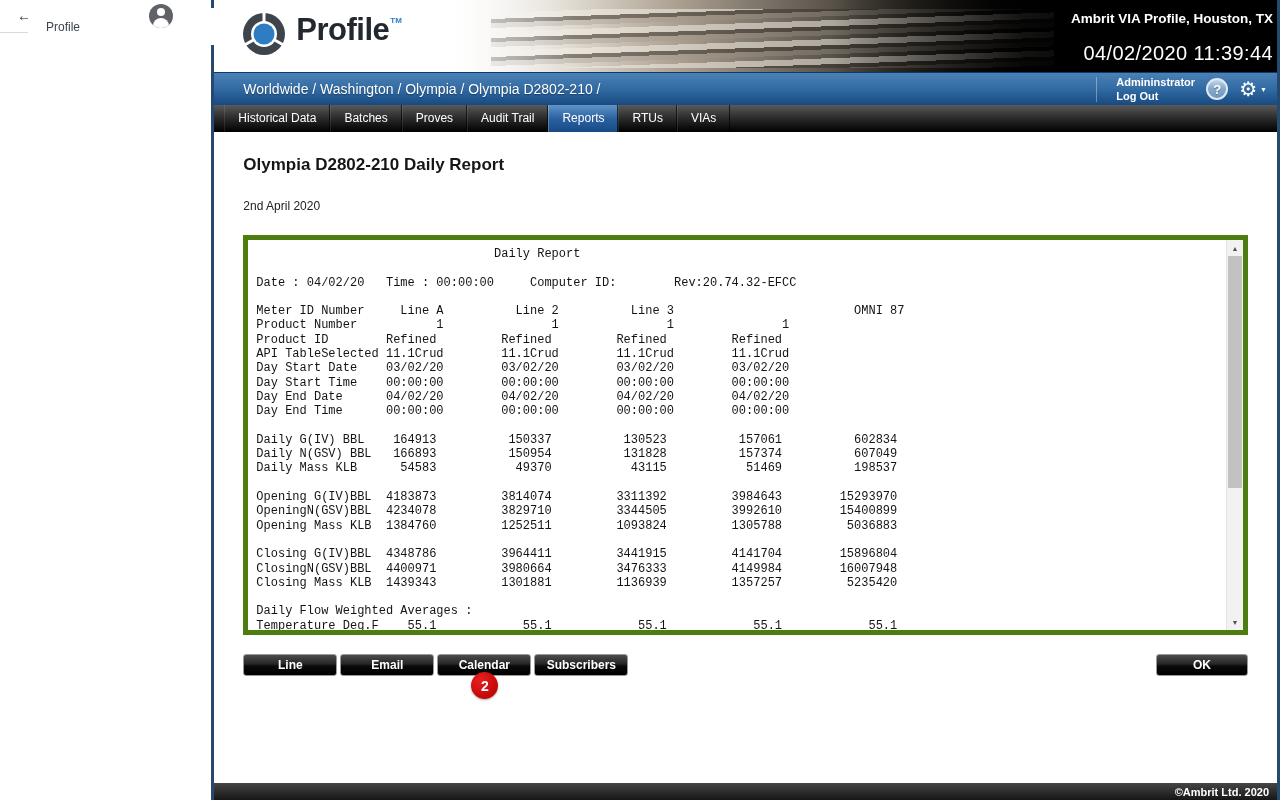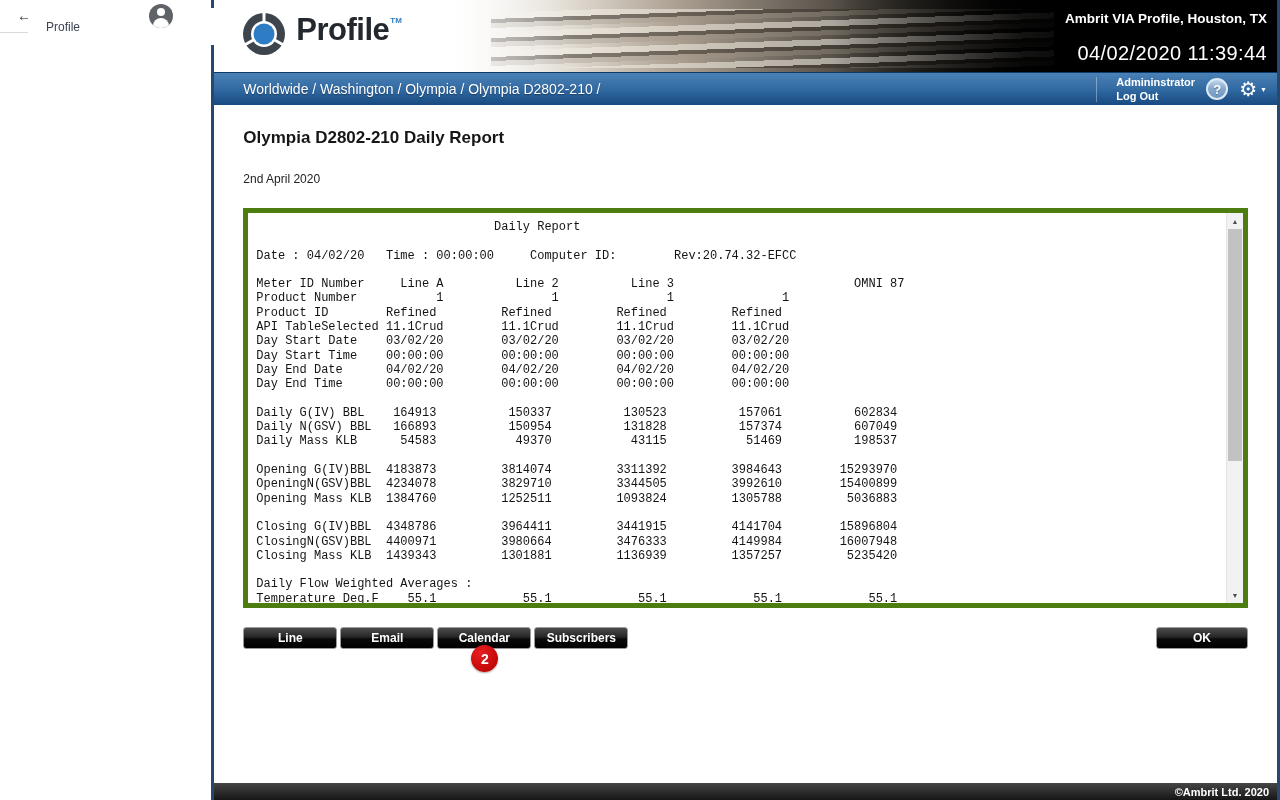--- a/index.html
+++ b/index.html
@@ -56,21 +56,21 @@
     background: repeating-linear-gradient(178deg, rgba(240,235,225,0) 0 4px,
       rgba(243,238,228,0.55) 4px 10px, rgba(55,48,40,0.55) 10px 14px,
       rgba(160,150,136,0.35) 14px 19px); }
   .banner-fade { position: absolute; inset: 0;
     background: linear-gradient(90deg, #ffffff 0%, rgba(255,255,255,0.85) 20%,
       rgba(255,255,255,0) 34%, rgba(0,0,0,0) 58%, rgba(0,0,0,0.85) 76%, #000 84%); }
   .brand { position: absolute; left: 27px; top: 11px; display: flex; align-items: flex-start; z-index: 2; }
   .brand-name { font-size: 31px; font-weight: bold; color: #23282e;
     letter-spacing: -0.5px; margin: 1px 0 0 9px; }
   .brand-tm { font-size: 8px; font-weight: bold; color: #2e7cc4; margin-top: 5px; margin-left: 1px; }
-  .site-info { position: absolute; right: 10px; top: 11px; text-align: right; color: #fff; z-index: 2; }
+  .site-info { position: absolute; right: 4px; top: 11px; text-align: right; color: #fff; z-index: 2; }
   .site-name { font-size: 13.5px; font-weight: bold; }
   .site-datetime { font-size: 20px; margin-top: 16px; letter-spacing: 0.4px; }
 
   
   .breadcrumb-bar { height: 33px; flex: none; display: flex; align-items: center;
     padding: 0 10px 0 29px; color: #fff; border-top: 1px solid #0d3a68;
     background: linear-gradient(180deg, #4a82b6 0%, #2f67a0 55%, #174a80 100%); }
   .breadcrumb { font-size: 14px; text-shadow: 0 1px 1px rgba(0,0,0,0.35); }
   .bc-spacer { flex: 1; }
   .session { display: flex; align-items: center; gap: 11px; }
@@ -199,20 +199,29 @@
           <span style="display:block">Log Out</span>
         </span>
         <span class="help-btn">?</span>
         <span class="gear-btn">
           <span class="gear-glyph">⚙</span>
           <span class="caret">▼</span>
         </span>
       </div>
     </div>
 
+    <div class="navbar">
+      <div class="nav-tab">Historical Data</div>
+      <div class="nav-tab">Batches</div>
+      <div class="nav-tab">Proves</div>
+      <div class="nav-tab">Audit Trail</div>
+      <div class="nav-tab active">Reports</div>
+      <div class="nav-tab">RTUs</div>
+      <div class="nav-tab">VIAs</div>
+    </div>
 
     <div class="page">
       <div class="page-title">Olympia D2802-210 Daily Report</div>
       <div class="page-date">2nd April 2020</div>
 
       <div class="report-box">
         <pre class="report-pre">                                 Daily Report
 
 Date : 04/02/20   Time : 00:00:00     Computer ID:        Rev:20.74.32-EFCC
 

